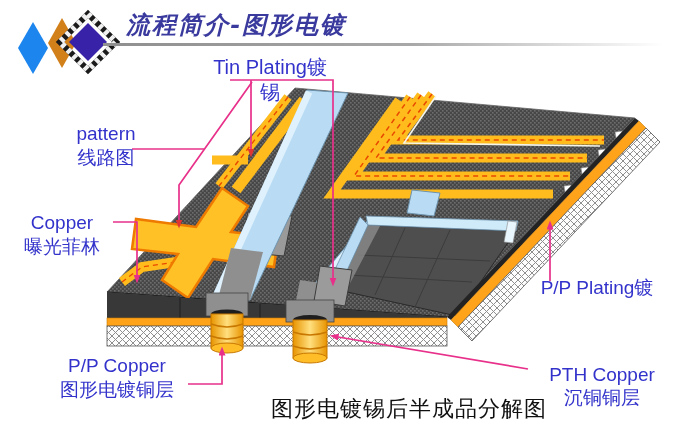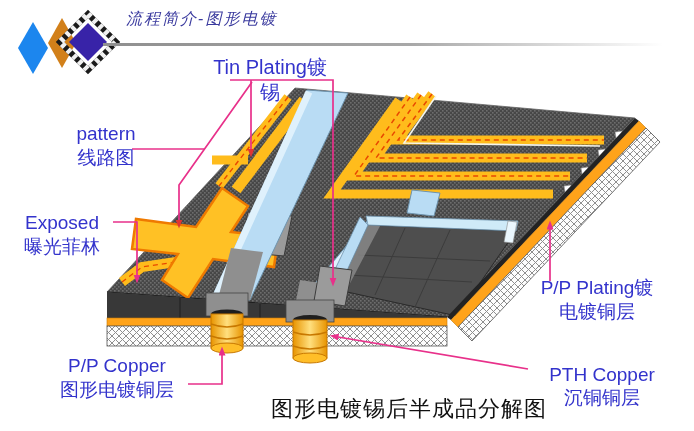--- a/index.html
+++ b/index.html
@@ -8,22 +8,22 @@
     background:#ffffff;font-family:"Liberation Sans",sans-serif;
   }
   #stage{position:absolute;left:0;top:0;width:694px;height:431px;}
   .lbl{
     position:absolute;text-align:center;color:#3333CC;
     font-family:"Liberation Sans",sans-serif;line-height:24px;font-size:19px;
   }
   .lbl div{white-space:nowrap;}
   #title{
     position:absolute;left:126px;top:9px;width:300px;
-    font-family:"DejaVu Serif",serif;font-style:italic;font-weight:400;
-    font-size:16px;letter-spacing:2px;color:#3A3A9E;text-align:left;
+    font-family:"DejaVu Serif",serif;font-style:italic;font-weight:700;
+    font-size:24px;letter-spacing:2px;color:#3A3A9E;text-align:left;
   }
   #underline{
     position:absolute;left:103px;top:43px;width:560px;height:3px;
     background:linear-gradient(to right,#8f8f8f 0%,#a8a8a8 55%,rgba(200,200,200,0) 100%);
   }
   #lbl-tin{left:190px;top:55px;width:160px;font-size:20px;line-height:25px;}
   #lbl-pattern{left:52px;top:122px;width:108px;}
   #lbl-exposed{left:0px;top:211px;width:124px;}
   #lbl-ppcs{left:500px;top:276px;width:194px;line-height:24px;}
   #lbl-ppcl{left:33px;top:354px;width:168px;}
@@ -179,27 +179,26 @@
   <div>Tin Plating镀</div>
   <div>锡</div>
 </div>
 
 <div class="lbl" id="lbl-pattern">
   <div>pattern</div>
   <div>线路图</div>
 </div>
 
 <div class="lbl" id="lbl-exposed">
-  <div>Exposed</div>
+  <div>Copper</div>
   <div>曝光菲林</div>
 </div>
 
 <div class="lbl" id="lbl-ppcs">
   <div>P/P Plating镀</div>
-  <div>电镀铜层</div>
 </div>
 
 <div class="lbl" id="lbl-ppcl">
   <div>P/P Copper</div>
   <div>图形电镀铜层</div>
 </div>
 
 <div class="lbl" id="lbl-pth">
   <div>PTH Copper</div>
   <div>沉铜铜层</div>

